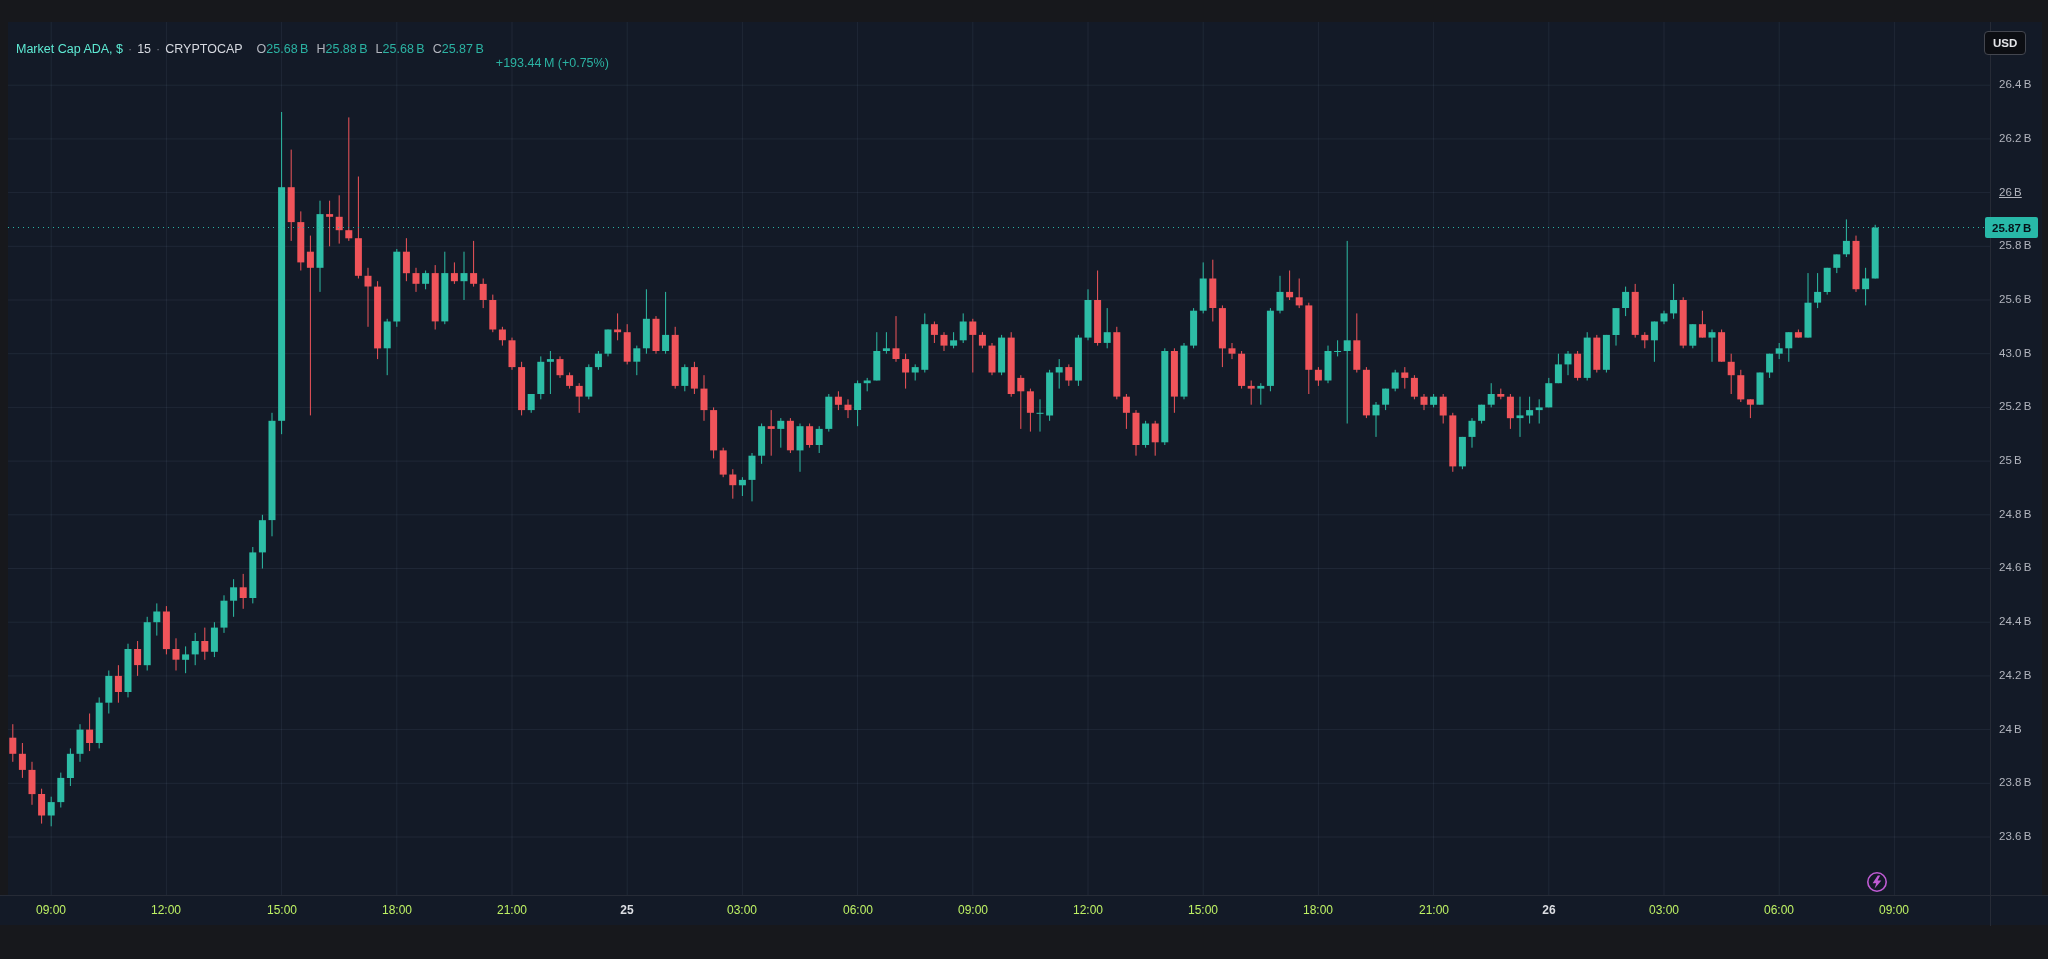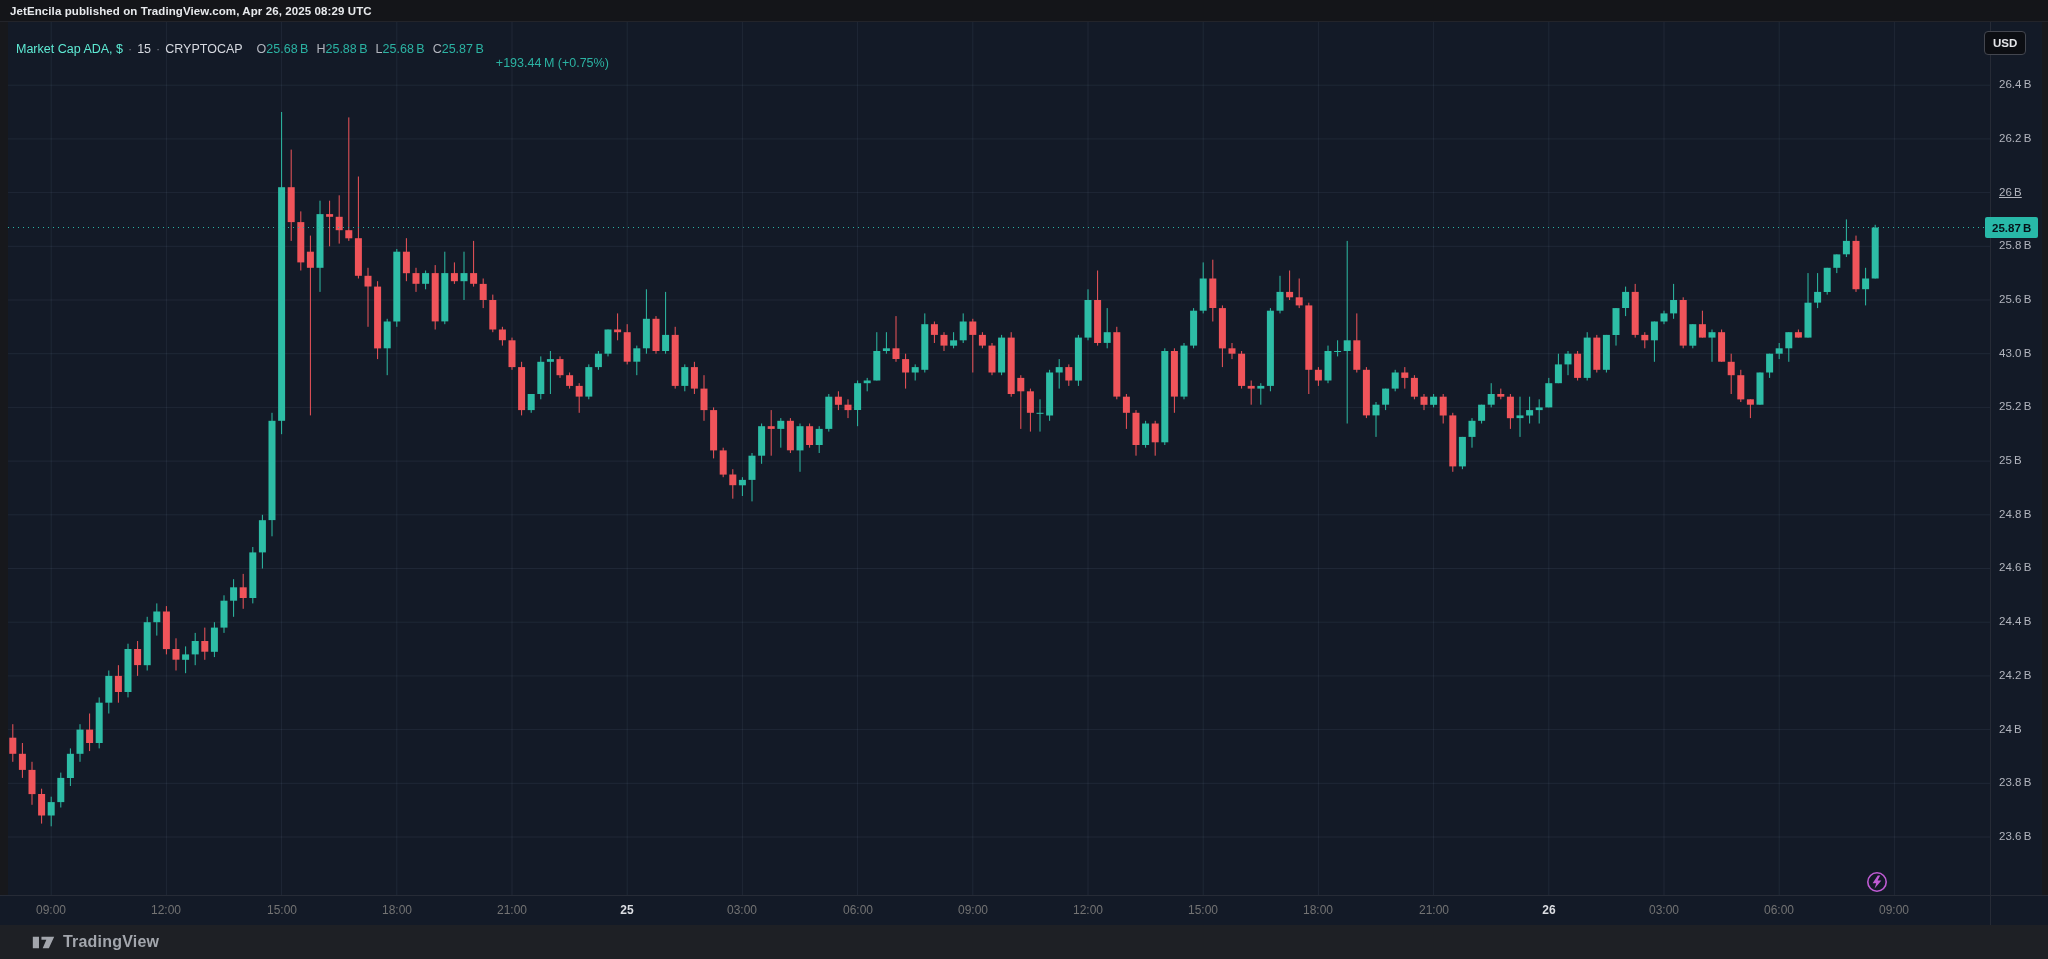--- a/index.html
+++ b/index.html
@@ -24,21 +24,21 @@
                 background:#131a27; border-left:1px solid #262b36; cursor:ns-resize; }
   .price-label { position:absolute; left:8px; color:#b2b5be; font-size:11.5px; white-space:nowrap; }
   #last-price-badge { position:absolute; left:-6px; top:195px; height:21px; padding:0 7px;
                       border-radius:2px; color:#06121a; font-size:11.5px; font-weight:bold;
                       display:flex; align-items:center; z-index:3; }
 
   
   #time-axis { position:absolute; left:0; top:895px; width:2048px; height:30px;
                background:#131a27; border-top:1px solid #262b36; cursor:ew-resize; }
   #time-axis .t-label { position:absolute; top:7px; transform:translateX(-50%);
-                        color:#737373; font-size:12px; white-space:nowrap; }
+                        color:#bef264; font-size:12px; white-space:nowrap; }
   #time-axis .t-label.bold { color:#dcdee3; font-weight:bold; }
   #time-axis .axis-corner { position:absolute; left:1990px; top:0; width:58px; height:30px;
                             border-left:1px solid #262b36; }
 
   
   #legend { position:absolute; left:16px; top:27px; display:flex; align-items:center;
             font-size:12.5px; z-index:2; white-space:nowrap; }
   #legend .sym { color:#5eead4; }
   #legend .sep { color:#787b86; margin:0 5px; }
   #legend .itv, #legend .exch { color:#d6d9e0; }
@@ -62,23 +62,20 @@
                background:#1e2025; display:flex; align-items:center; }
   #brand-link { display:flex; align-items:center; margin-left:32px; cursor:pointer; }
   #brand-link .brand-text { color:#a3a6ad; font-size:16px; font-weight:bold; margin-left:8px;
                             letter-spacing:.2px; }
 </style>
 </head>
 <body>
 
 <div id="screen">
 
-  <div id="pub-bar">
-    <span class="pub-text">JetEncila published on TradingView.com, Apr 26, 2025 08:29 UTC</span>
-  </div>
 
   <div id="plot-wrap">
     <svg id="plot" viewBox="0 0 1982 873" xmlns="http://www.w3.org/2000/svg">
         <line x1="0" x2="1982" y1="63.2" y2="63.2" stroke="rgba(160,178,208,0.09)" stroke-width="1"></line>
         <line x1="0" x2="1982" y1="116.9" y2="116.9" stroke="rgba(160,178,208,0.09)" stroke-width="1"></line>
         <line x1="0" x2="1982" y1="170.6" y2="170.6" stroke="rgba(160,178,208,0.09)" stroke-width="1"></line>
         <line x1="0" x2="1982" y1="224.3" y2="224.3" stroke="rgba(160,178,208,0.09)" stroke-width="1"></line>
         <line x1="0" x2="1982" y1="278.0" y2="278.0" stroke="rgba(160,178,208,0.09)" stroke-width="1"></line>
         <line x1="0" x2="1982" y1="331.7" y2="331.7" stroke="rgba(160,178,208,0.09)" stroke-width="1"></line>
         <line x1="0" x2="1982" y1="385.4" y2="385.4" stroke="rgba(160,178,208,0.09)" stroke-width="1"></line>
@@ -952,23 +949,14 @@
       <div class="t-label" style="left: 1894px;">09:00</div>
     </div>
 
   <div id="boost-btn" title="">
     <svg width="24" height="24" viewBox="0 0 24 24">
       <circle cx="12" cy="12" r="9.2" fill="none" stroke="#c05bd4" stroke-width="1.6"></circle>
       <path d="M12.8 5.6 L7.6 13.2 L11.2 13.2 L9.6 18.4 L16.4 10.4 L12.6 10.4 L15.2 5.6 Z" fill="#c05bd4"></path>
     </svg>
   </div>
 
-  <div id="brand-bar">
-    <div id="brand-link">
-      <svg width="23" height="17" viewBox="0 0 28 20">
-        <rect x="1" y="3" width="7.5" height="14" fill="#a3a6ad"></rect>
-        <polygon points="11.5,3 27,3 20.5,17 13,17 17.5,6.5 11.5,6.5" fill="#a3a6ad"></polygon>
-      </svg>
-      <span class="brand-text">TradingView</span>
-    </div>
-  </div>
 
 </div>
 
 </body></html>

